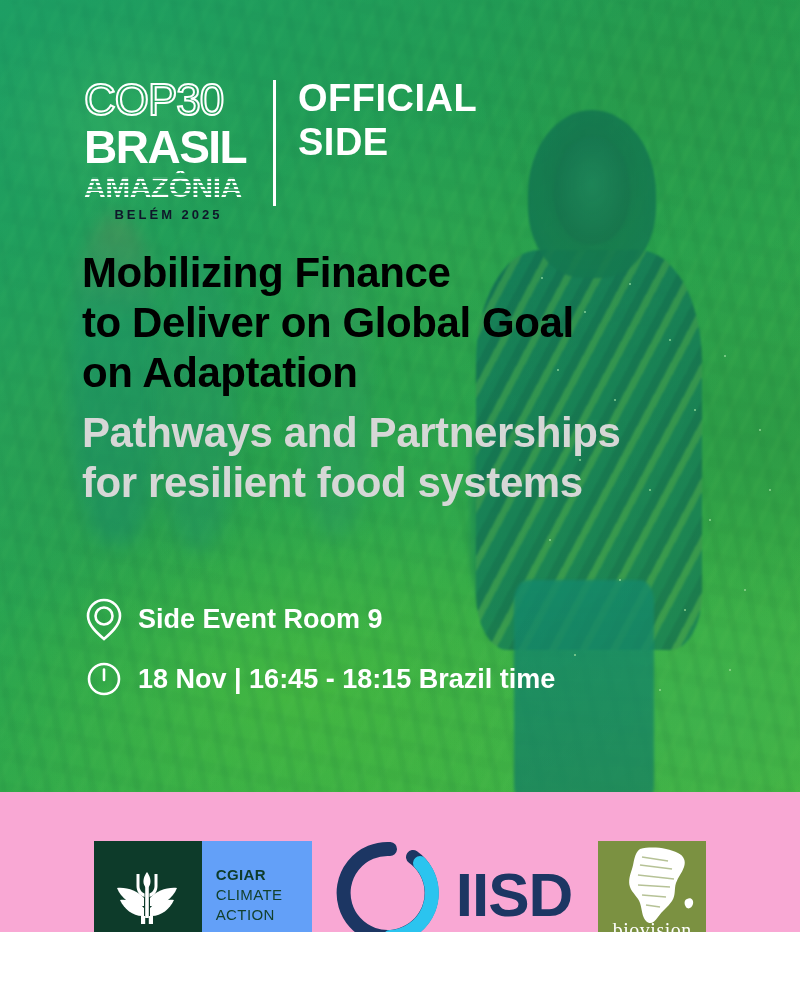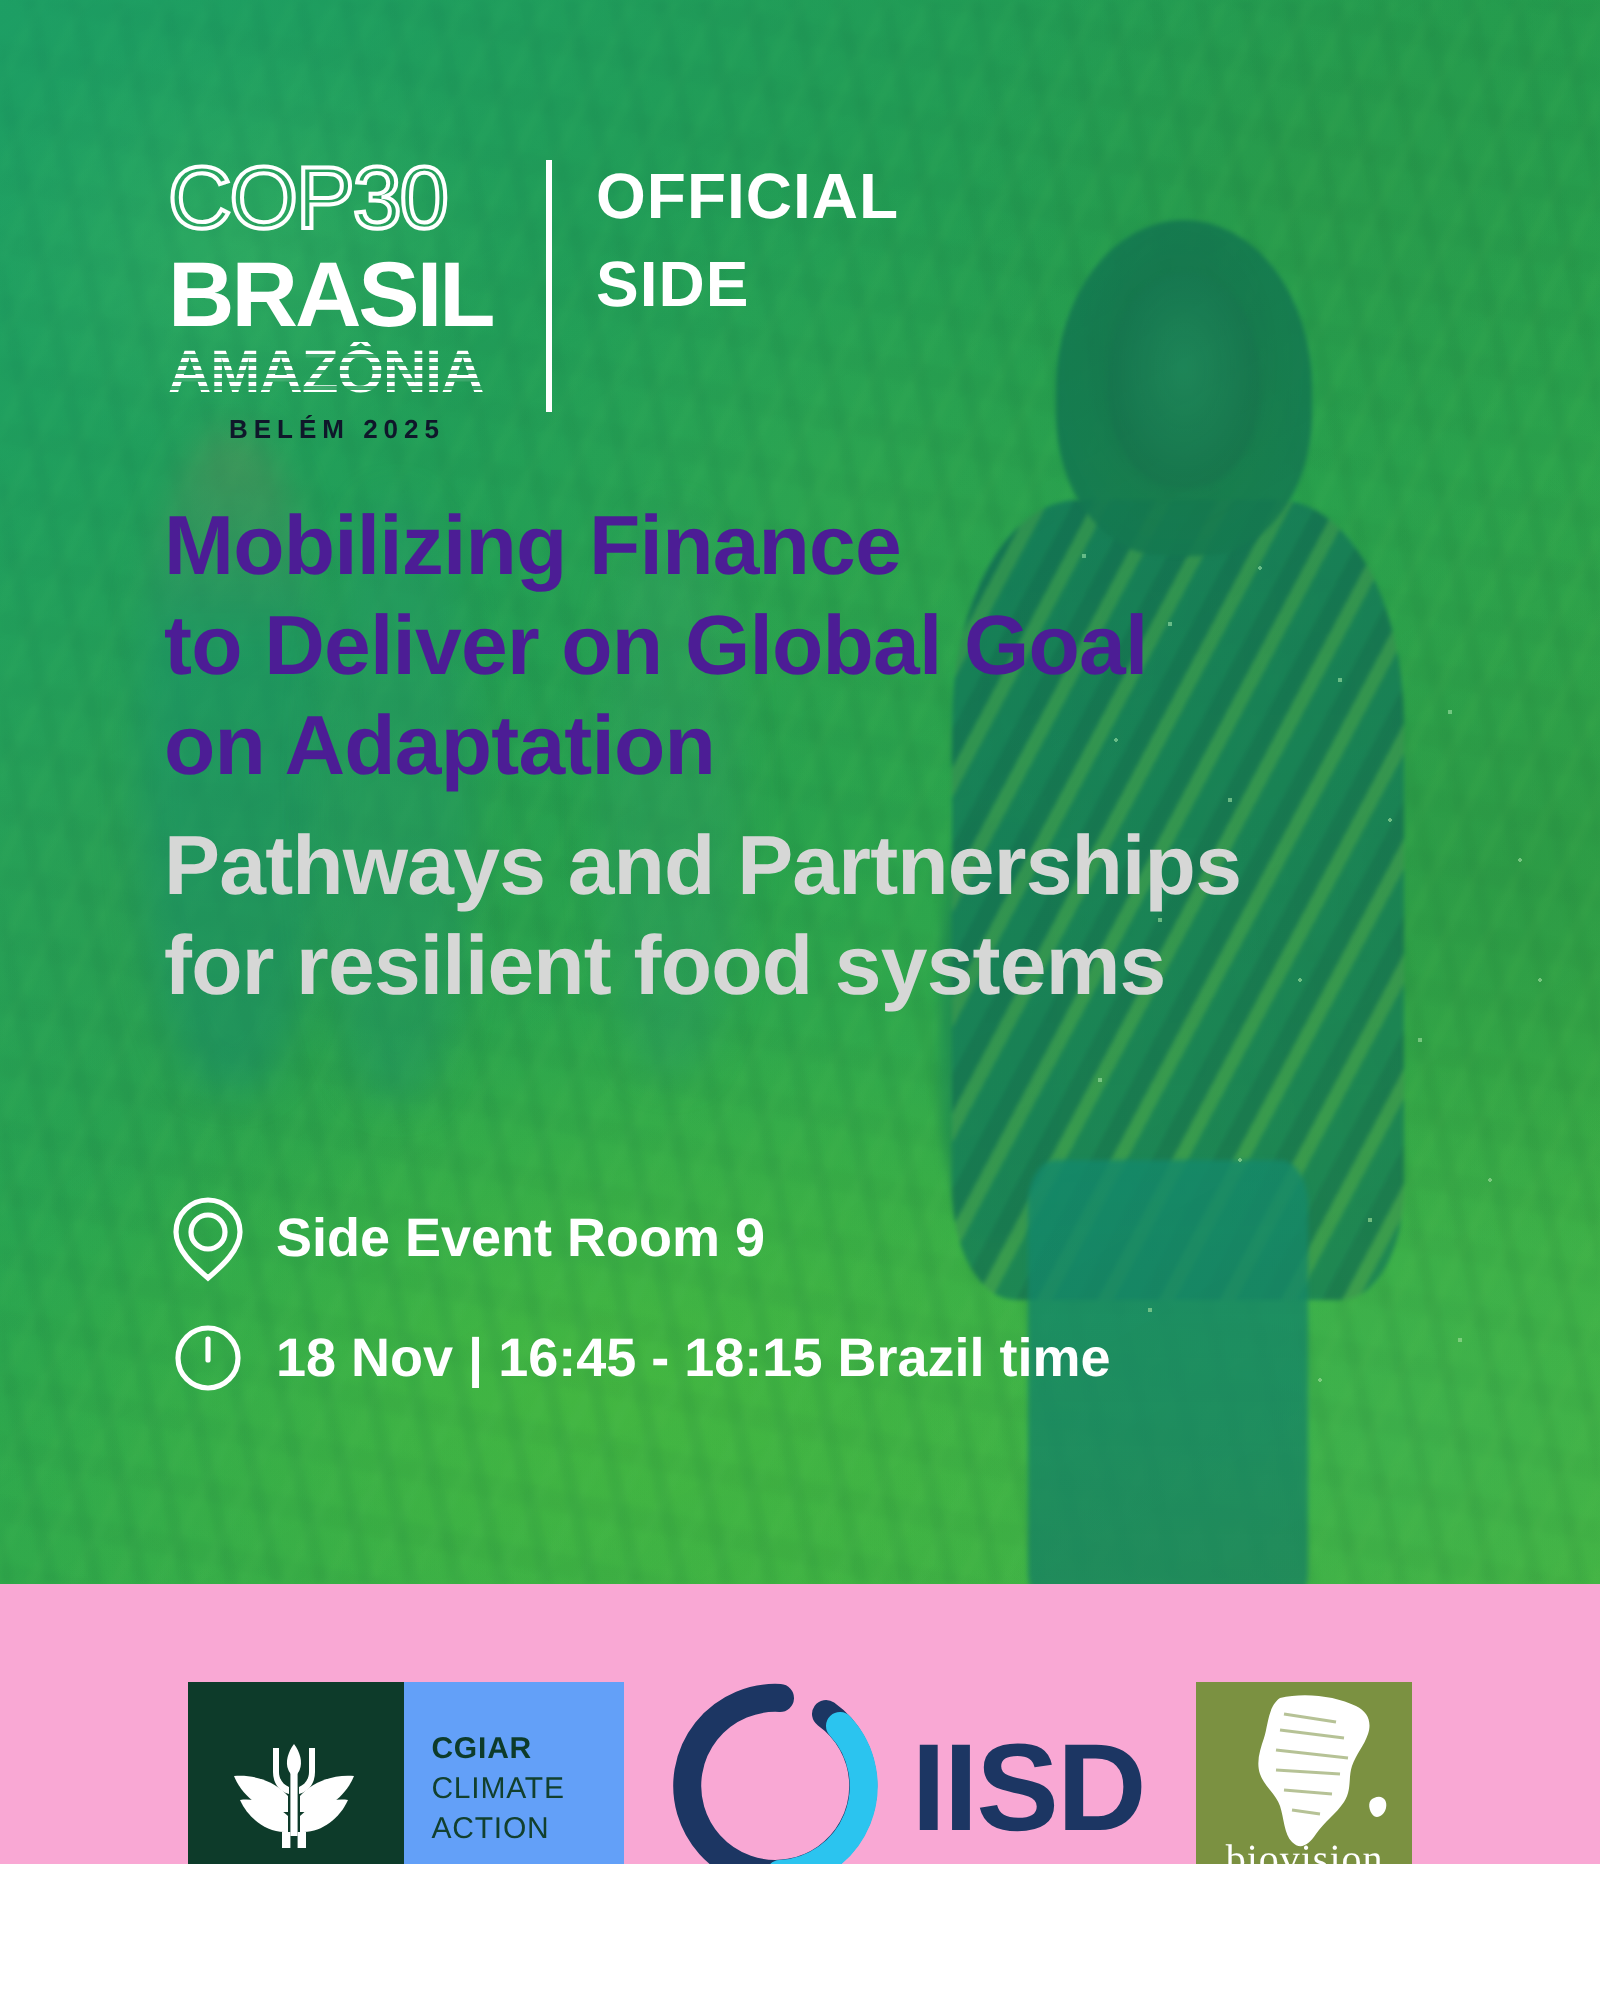--- a/index.html
+++ b/index.html
@@ -87,26 +87,26 @@
   .header{position:absolute;left:84px;top:76px;display:flex;align-items:flex-start;}
   .cop-logo{width:175px;padding-top:2px;}
   .cop-line1{font-size:44px;line-height:44px;font-weight:400;letter-spacing:-1px;color:transparent;
     -webkit-text-stroke:2px #ffffff;}
   .cop-line2{font-size:46px;line-height:44px;font-weight:800;letter-spacing:-1.5px;color:#ffffff;margin-top:3px;}
   .cop-line3{font-size:30px;line-height:32px;font-weight:800;letter-spacing:-0.5px;margin-top:2px;
     background:repeating-linear-gradient(180deg,#ffffff 0 2px, rgba(255,255,255,.12) 2px 4px);
     -webkit-background-clip:text;background-clip:text;color:transparent;}
   .cop-line4{font-size:13px;line-height:18px;font-weight:700;letter-spacing:3px;color:#0f172a;text-align:center;margin-top:3px;padding-right:6px;}
   .hdr-divider{width:3px;height:126px;background:#ffffff;margin:4px 22px 0 14px;}
-  .hdr-label{color:#ffffff;font-size:32px;font-weight:800;line-height:44px;letter-spacing:0.5px;}
+  .hdr-label{color:#ffffff;font-size:38px;font-weight:800;line-height:44px;letter-spacing:0.5px;}
 
   
   .title-block{position:absolute;left:82px;top:248px;width:650px;}
   .t-line{font-size:42px;line-height:50px;font-weight:800;letter-spacing:-0.4px;}
-  .t-white{color:#4c1d95;}
+  .t-white{color:#000000;}
   .t-grey{color:#d6d7d6;}
   .t-sub{margin-top:10px;}
 
   
   .meta{position:absolute;left:84px;top:596px;}
   .meta-row{display:flex;align-items:center;margin-bottom:14px;}
   .meta-icon{width:40px;height:46px;margin-right:14px;flex:0 0 40px;}
   .meta-text{color:#ffffff;font-size:27px;font-weight:700;letter-spacing:0px;}
 
   

